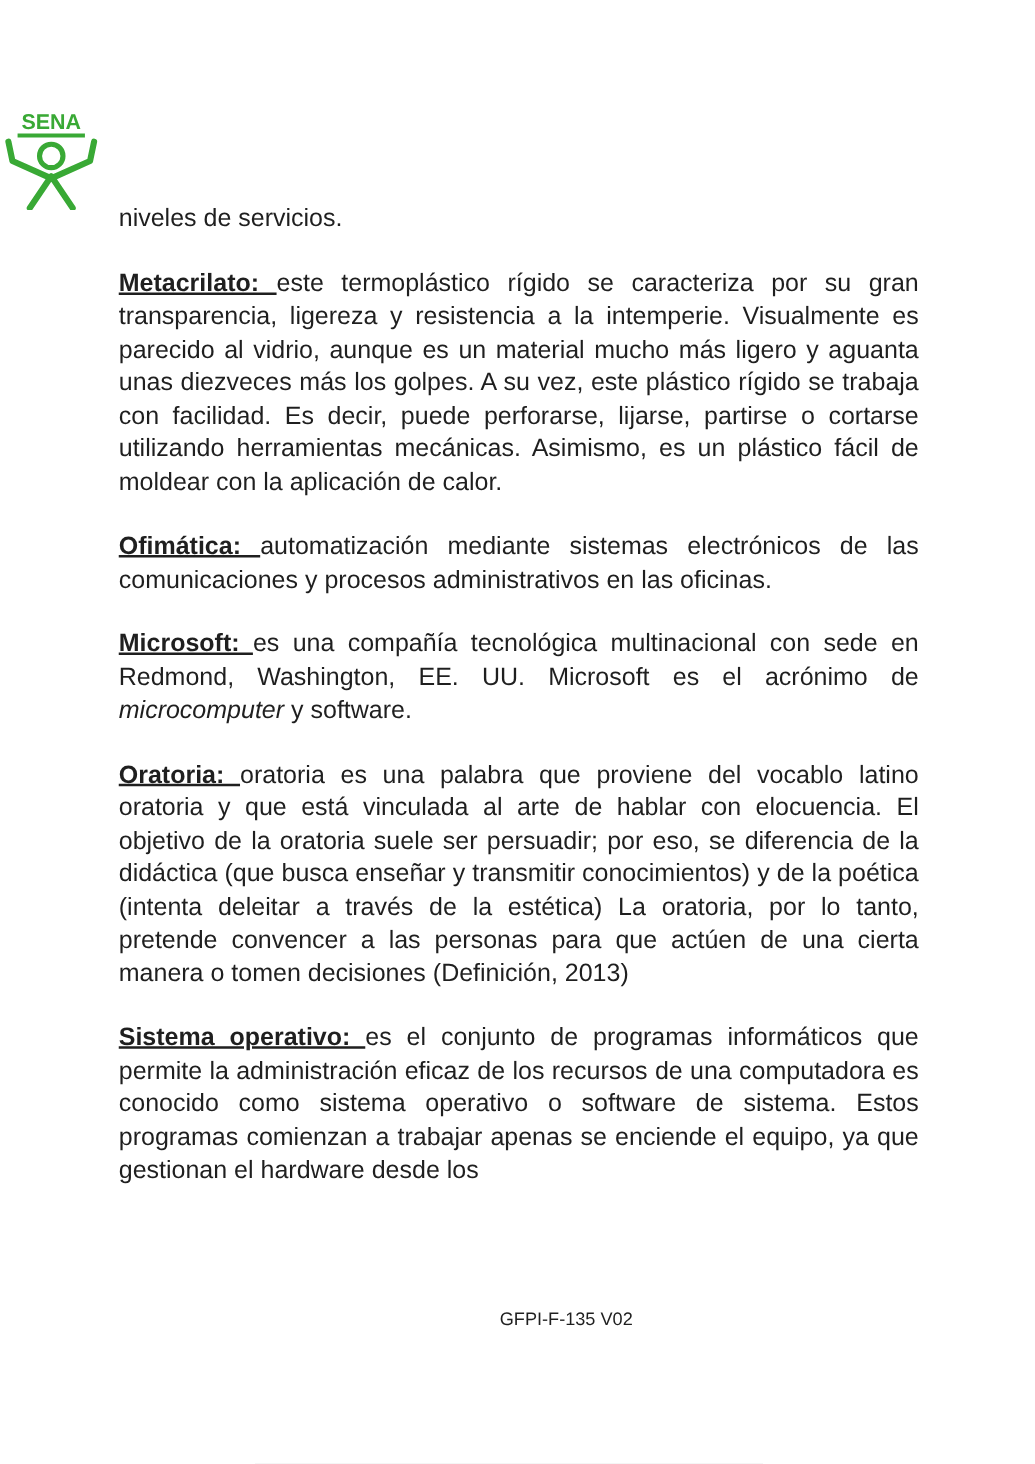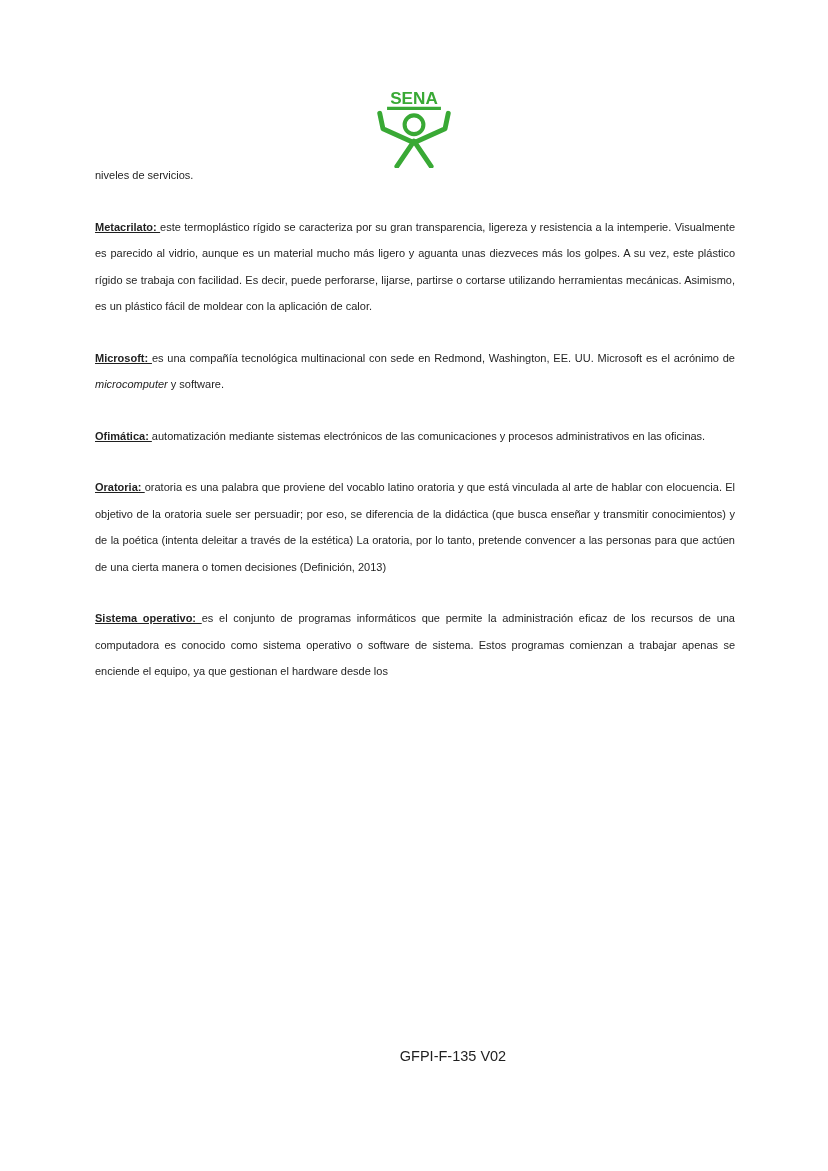--- a/index.html
+++ b/index.html
@@ -12,28 +12,28 @@
     font-family: "Liberation Sans", sans-serif;
     color: #1f1f1f;
     overflow: hidden;
   }
   .logo-wrap {
     position: absolute;
     top: 88px;
     left: 0;
     width: 100%;
     display: flex;
-    justify-content: center;
+    justify-content: flex-start;
   }
   .content {
     position: absolute;
     top: 162px;
     left: 95px;
     width: 640px;
-    font-size: 11px;
+    font-size: 20px;
     line-height: 26.5px;
     text-align: justify;
   }
   p.entry { margin: 0 0 25px 0; }
   .bold { font-weight: bold; text-decoration: underline; }
   .italic { font-style: italic; }
   .footer {
     position: absolute;
     top: 1048px;
     left: 0;
@@ -56,22 +56,22 @@
       <circle cx="50" cy="45" r="11.5" fill="#ffffff" stroke-width="5" class="logo-stroke" stroke="#39A935"></circle>
       <polyline points="8,31 12,50 50,67 88,50 92,31" fill="none" stroke-width="6" stroke-linecap="round" stroke-linejoin="round" class="logo-stroke" stroke="#39A935"></polyline>
       <polyline points="29,96 50,65 71,96" fill="none" stroke-width="6" stroke-linecap="round" stroke-linejoin="round" class="logo-stroke" stroke="#39A935"></polyline>
     </svg>
   </div>
 
   <div class="content">
     <p class="entry">niveles de servicios.</p>
     <div>
         <p class="entry"><span class="bold ">Metacrilato: </span><span class="">este termoplástico rígido se caracteriza por su gran transparencia, ligereza y resistencia a la intemperie. Visualmente es parecido al vidrio, aunque es un material mucho más ligero y aguanta unas diezveces más los golpes. A su vez, este plástico rígido se trabaja con facilidad. Es decir, puede perforarse, lijarse, partirse o cortarse utilizando herramientas mecánicas. Asimismo, es un plástico fácil de moldear con la aplicación de calor.</span></p>
+        <p class="entry"><span class="bold ">Ofimática: </span><span class="">automatización mediante sistemas electrónicos de las comunicaciones y procesos administrativos en las oficinas.</span></p>
         <p class="entry"><span class="bold ">Microsoft: </span><span class="">es una compañía tecnológica multinacional con sede en Redmond, Washington, EE. UU. Microsoft es el acrónimo de </span><span class="italic">microcomputer</span><span class=""> y software.</span></p>
-        <p class="entry"><span class="bold ">Ofimática: </span><span class="">automatización mediante sistemas electrónicos de las comunicaciones y procesos administrativos en las oficinas.</span></p>
         <p class="entry"><span class="bold ">Oratoria: </span><span class="">oratoria es una palabra que proviene del vocablo latino oratoria y que está vinculada al arte de hablar con elocuencia. El objetivo de la oratoria suele ser persuadir; por eso, se diferencia de la didáctica (que busca enseñar y transmitir conocimientos) y de la poética (intenta deleitar a través de la estética) La oratoria, por lo tanto, pretende convencer a las personas para que actúen de una cierta manera o tomen decisiones (Definición, 2013)</span></p>
         <p class="entry"><span class="bold ">Sistema operativo: </span><span class="">es el conjunto de programas informáticos que permite la administración eficaz de los recursos de una computadora es conocido como sistema operativo o software de sistema. Estos programas comienzan a trabajar apenas se enciende el equipo, ya que gestionan el hardware desde los</span></p>
       </div>
   </div>
 
   <div class="footer">
     <span>GFPI-F-135 V02</span>
   </div>
 
 </div>

